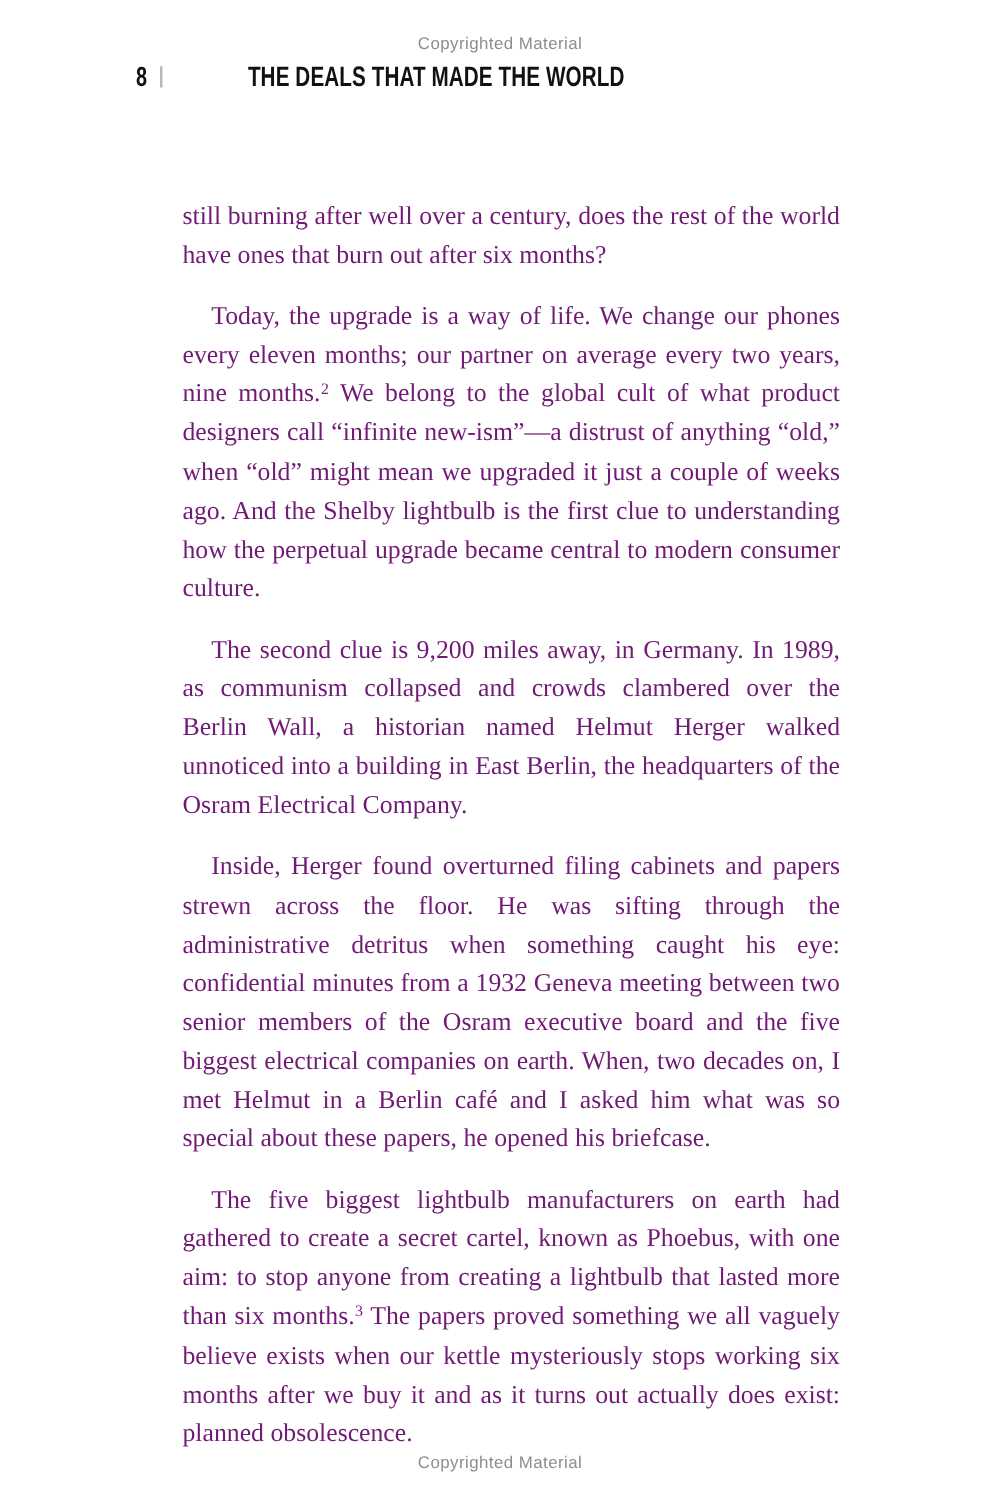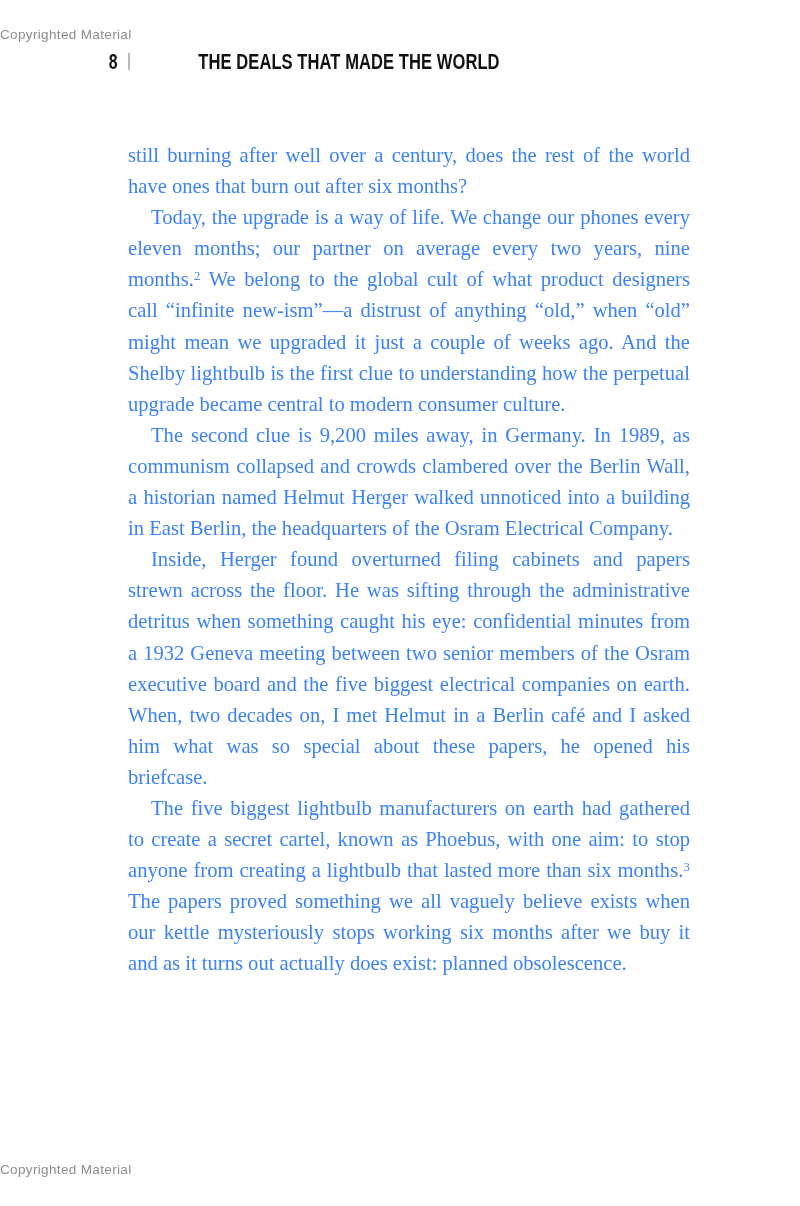--- a/index.html
+++ b/index.html
@@ -23,21 +23,21 @@
     width: 800px;
     height: 1206px;
     background: #ffffff;
   }
 
   
   .watermark {
     position: absolute;
     left: 0;
     width: 800px;
-    text-align: left;
+    text-align: center;
     font-family: "Liberation Sans", "DejaVu Sans", sans-serif;
     font-size: 13.5px;
     letter-spacing: 0.35px;
     color: #8d8d8d;
     font-weight: 400;
     user-select: none;
   }
   .watermark-top { top: 27px; }
   .watermark-bottom { top: 1162px; }
 
@@ -87,27 +87,27 @@
   }
 
   
   .textblock {
     position: absolute;
     left: 128px;
     top: 140px;
     width: 562px;
   }
   .para {
-    margin: 0;
+    margin: 18px;
     font-size: 20.6px;
     line-height: 31.1px;
     text-align: justify;
     text-justify: inter-word;
     hyphens: manual;
-    color: #3b82f6;
+    color: #701a75;
     font-weight: 400;
   }
   .para.indent {
     text-indent: 23px;
   }
   .para.flush {
     text-indent: 0;
   }
   sup.fn {
     font-size: 0.62em;

